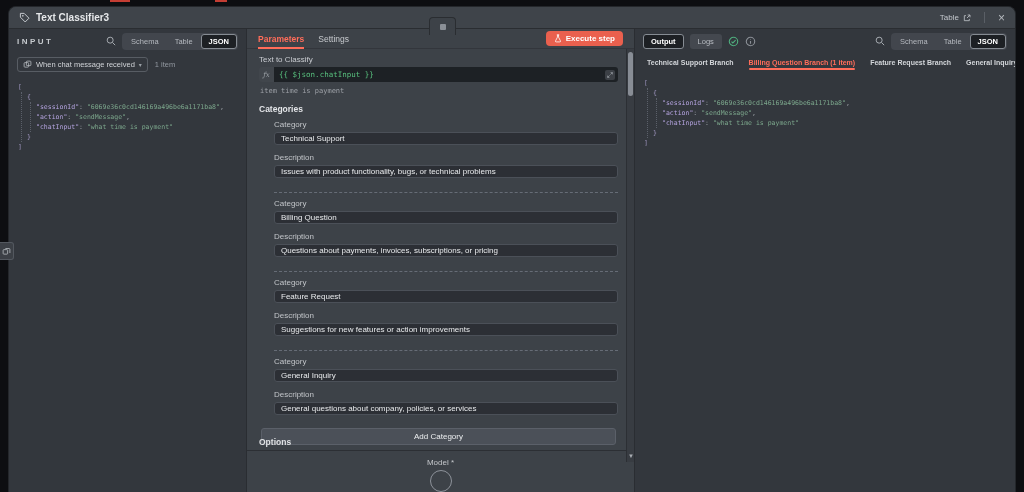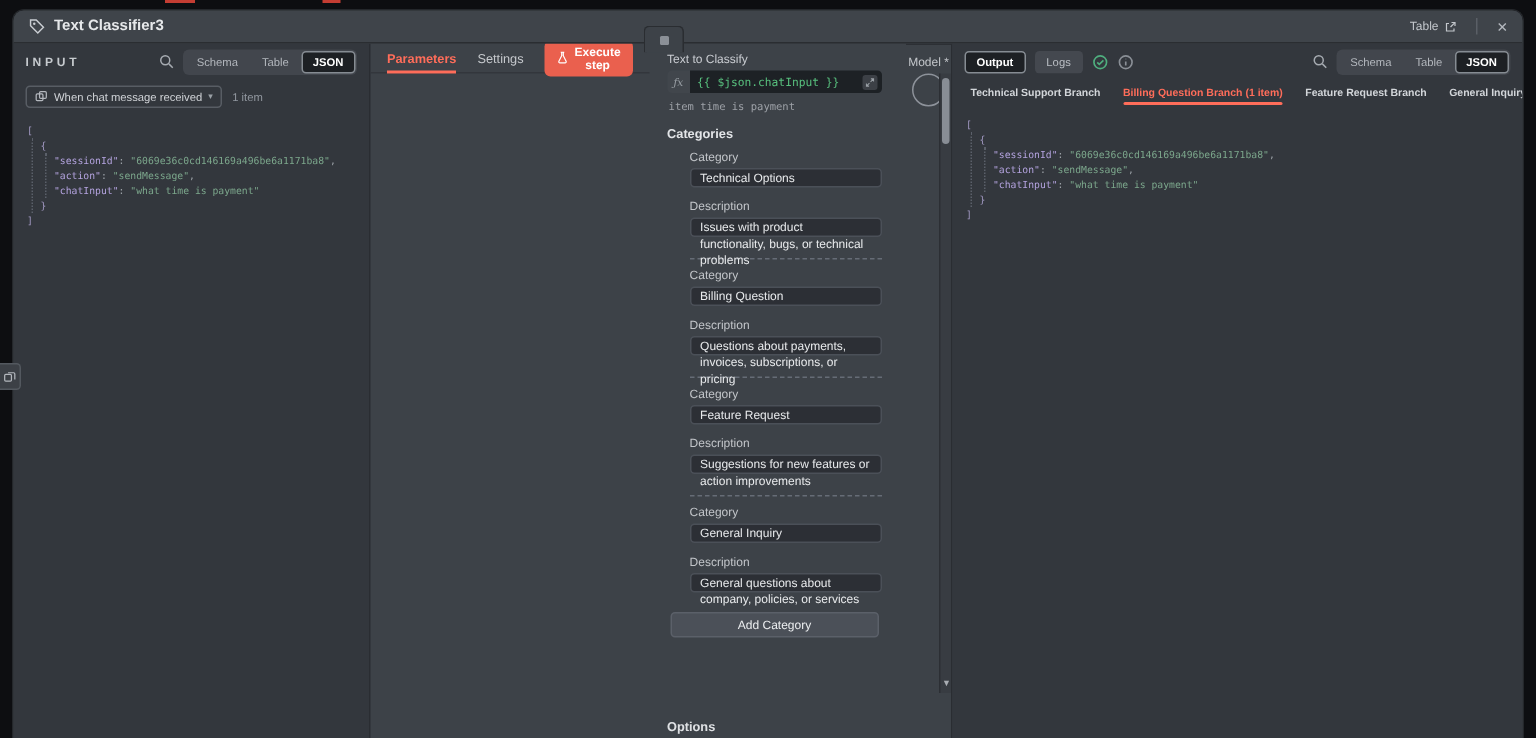--- a/index.html
+++ b/index.html
@@ -62,21 +62,21 @@
   .pill.active { background:#1d2024; color:#fff; font-weight:700; border-color:#868c93; }
   .status-ico { width:11px; height:11px; border-radius:50%; display:flex; align-items:center; justify-content:center; }
 
   .branch-tabs { display:flex; align-items:stretch; gap:15px; padding:0 12px; height:16px; flex:0 0 16px; margin-top:1px; }
   .btab { position:relative; display:flex; align-items:center; font-size:7px; font-weight:600; color:#d3d6da; cursor:pointer; white-space:nowrap; }
   .btab.active { color:#ff6d5a; }
   .btab.active::after { content:""; position:absolute; left:0; right:0; bottom:0; height:2px; background:#ff6d5a; border-radius:1px; }
 
   
   .panel-main { width:389px; flex:0 0 389px; background:#3d4248; border-left:1px solid #2a2d32;
-    border-right:1px solid #2a2d32; display:flex; flex-direction:row; position:relative; }
+    border-right:1px solid #2a2d32; display:flex; flex-direction:column; position:relative; }
   .main-tabbar { height:20px; flex:0 0 20px; display:flex; align-items:stretch; gap:14px;
     padding:0 11px; border-bottom:1px solid #33363c; }
   .mtab { position:relative; display:flex; align-items:center; font-size:8.5px; color:#c6c9cd; cursor:pointer; }
   .mtab.active { color:#ff6d5a; font-weight:700; }
   .mtab.active::after { content:""; position:absolute; left:0; right:0; bottom:-1px; height:2px; background:#ff6d5a; }
   .exec-btn { align-self:center; margin-left:auto; display:flex; align-items:center; gap:4px;
     background:#ea604e; color:#fff; font-size:8px; font-weight:700; border:none; border-radius:4px;
     padding:3px 8px; cursor:pointer; }
 
   .main-content { flex:1; min-height:0; position:relative; padding:6px 16px 0 12px; overflow:hidden; }
@@ -228,21 +228,21 @@
                     <path d="M6 1 h3 v3 M9 1 L5.6 4.4 M4 9 H1 V6 M1 9 l3.4 -3.4"></path>
                   </svg>
               </span>
             </div>
           </div>
           <div class="expr-preview mono">item time is payment</div>
 
           <div class="section-label">Categories</div>
           <div class="cat-list">
               <div class="cat-label first">Category</div>
-              <div class="text-input">Technical Options</div>
+              <div class="text-input">Technical Support</div>
               <div class="cat-label">Description</div>
               <div class="text-input">Issues with product functionality, bugs, or technical problems</div>
               <hr class="cat-sep">
               <div class="cat-label first">Category</div>
               <div class="text-input">Billing Question</div>
               <div class="cat-label">Description</div>
               <div class="text-input">Questions about payments, invoices, subscriptions, or pricing</div>
               <hr class="cat-sep">
               <div class="cat-label first">Category</div>
               <div class="text-input">Feature Request</div>

